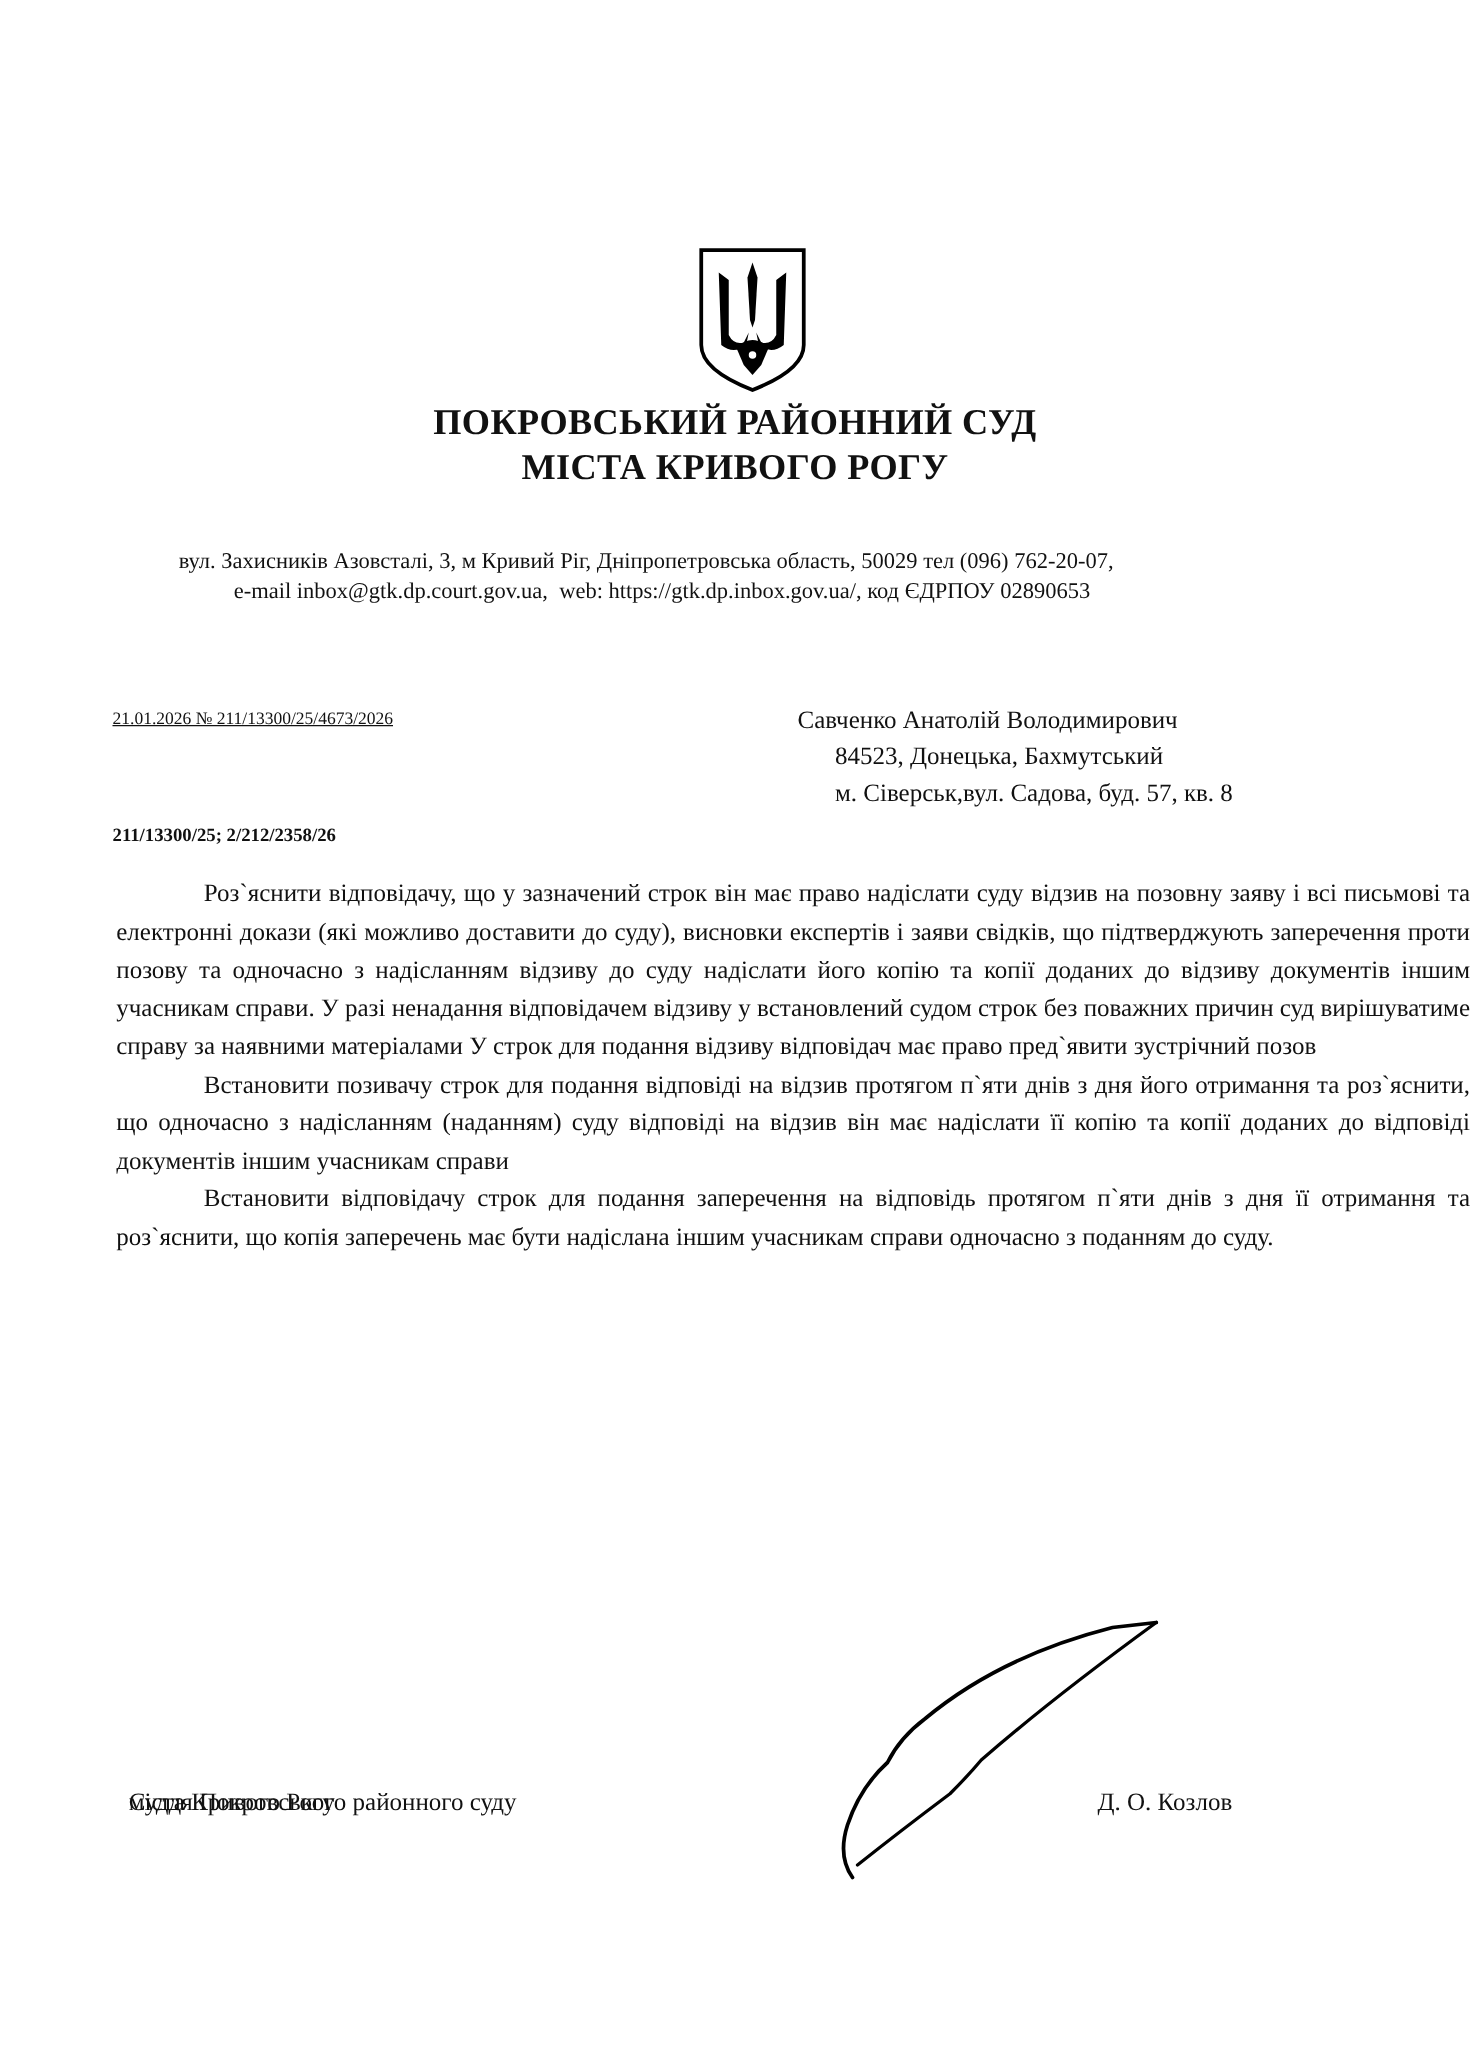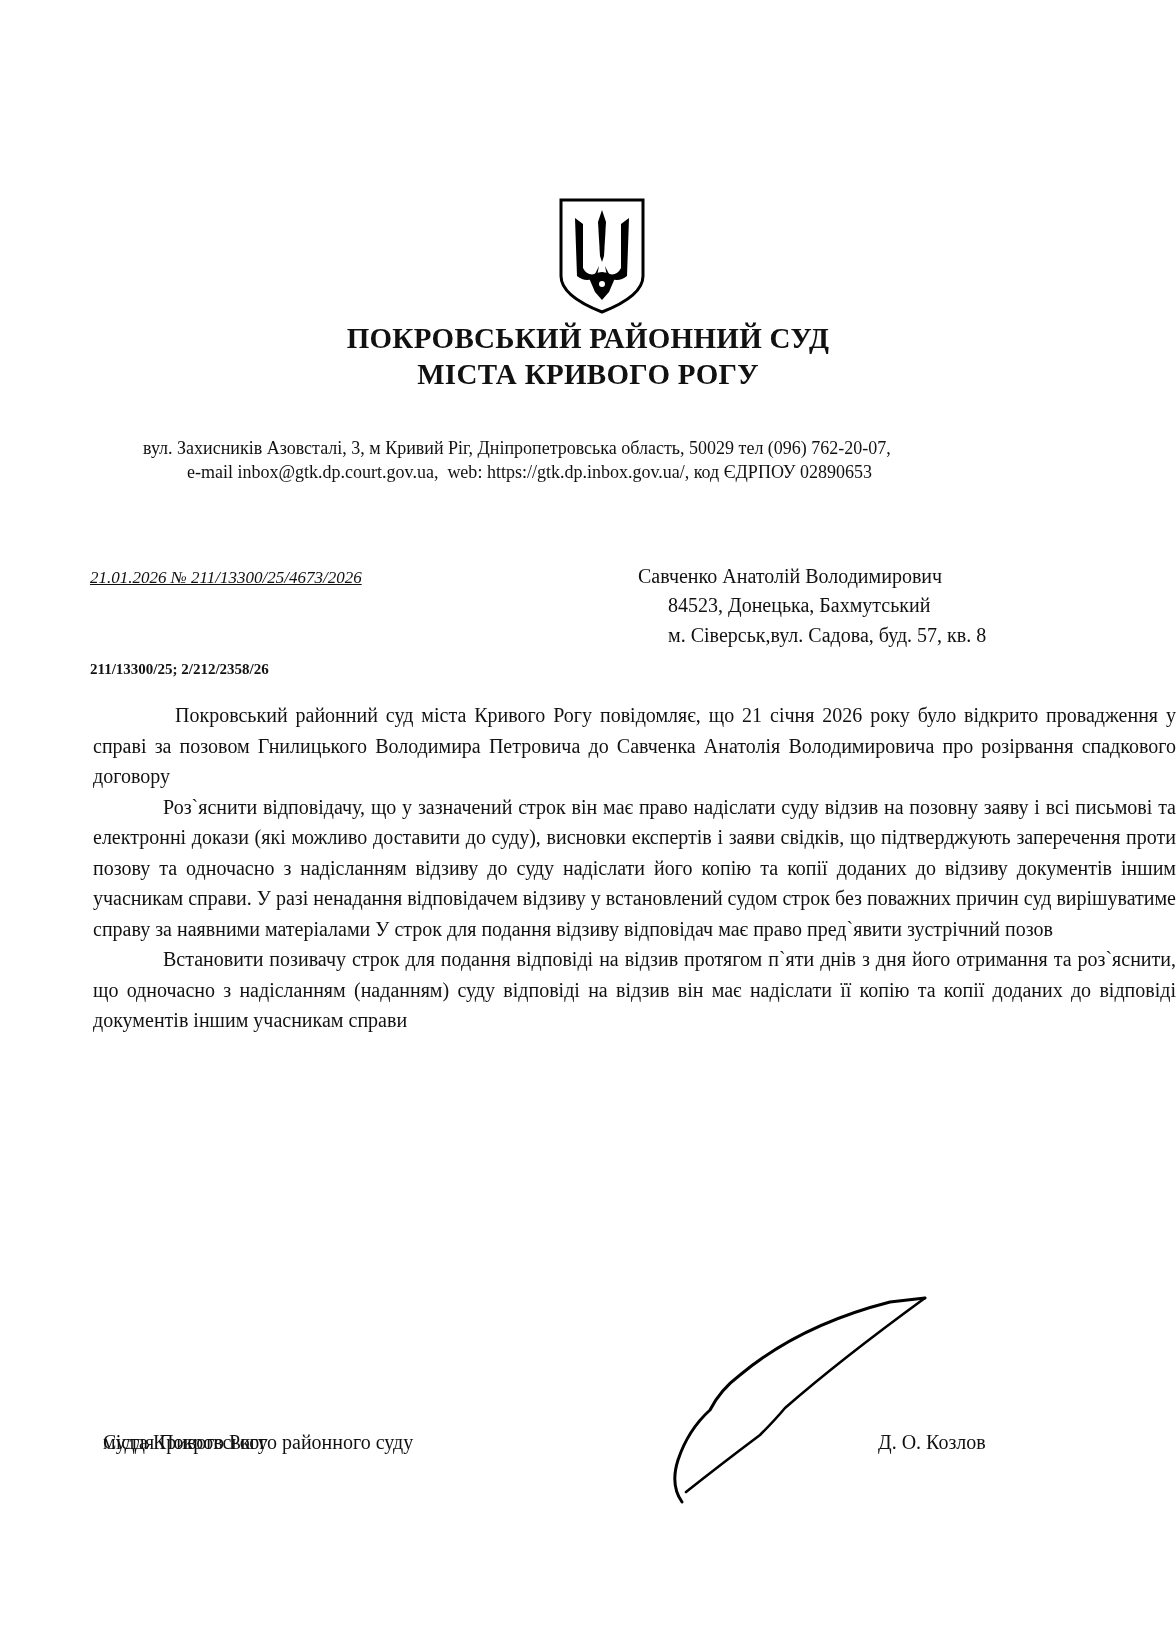--- a/index.html
+++ b/index.html
@@ -12,21 +12,21 @@
   .court-title {
     left: 0; width: 1176px; text-align: center;
     font-weight: bold; font-size: 29px; letter-spacing: 0.3px;
   }
   #title1 { top: 322px; }
   #title2 { top: 358px; }
   .addr { font-size: 18px; }
   #addr1 { left: 143px; top: 438px; }
   #addr2 { left: 187px; top: 462px; }
   .u { }
-  #outref { left: 90px; top: 568px; font-size: 17px; text-decoration: underline; font-style: italic; }
+  #outref { left: 90px; top: 568px; font-size: 14px; text-decoration: underline; }
   #extref { left: 90px; top: 661px; font-size: 15px; font-weight: bold; }
   .recip { font-size: 20px; }
   #recip1 { left: 638px; top: 565px; }
   #recip2 { left: 668px; top: 594px; }
   #recip3 { left: 668px; top: 624px; }
   #body {
     position: absolute; left: 93px; top: 700px; width: 1083px;
     font-size: 20px; line-height: 30.5px; overflow: hidden;
   }
   #body p { margin: 0; text-indent: 70px; white-space: normal; text-align: justify; }
@@ -63,23 +63,23 @@
 </div>
 
 <div id="outref" class="abs">21.01.2026 № 211/13300/25/4673/2026</div>
 <div id="extref" class="abs">211/13300/25; 2/212/2358/26</div>
 
 <div id="recip1" class="abs recip">Савченко Анатолій Володимирович</div>
 <div id="recip2" class="abs recip">84523,  Донецька,  Бахмутський</div>
 <div id="recip3" class="abs recip">м. Сіверськ,вул. Садова, буд. 57, кв. 8</div>
 
 <div id="body">
-  <p class="first">Покровський районний суд міста Кривого Рогу повідомляє, що 21 січня 2026 року було відкрито провадження у справі за позовом Гнилицького Володимира Петровича до Савченка Анатолія Володимировича про розірвання спадкового договору</p>
   <p>Роз`яснити відповідачу, що у зазначений строк він має право надіслати суду відзив на позовну заяву і всі письмові та електронні докази (які можливо доставити до суду), висновки експертів і заяви свідків, що підтверджують заперечення проти позову та одночасно з надісланням відзиву до суду надіслати його копію та копії доданих до відзиву документів іншим учасникам справи. У разі ненадання відповідачем відзиву у встановлений судом строк без поважних причин суд вирішуватиме справу за наявними матеріалами  У строк для подання відзиву відповідач має право пред`явити зустрічний позов</p>
   <p>Встановити позивачу строк для подання відповіді на відзив протягом п`яти днів з дня його отримання та роз`яснити, що одночасно з надісланням (наданням) суду відповіді на відзив він має надіслати її копію та копії доданих до відповіді документів іншим учасникам справи</p>
+  <p>Встановити відповідачу строк для подання заперечення на відповідь протягом п`яти днів з дня її отримання та роз`яснити, що копія заперечень має бути надіслана іншим учасникам справи одночасно з поданням до суду.</p>
 </div>
 
 <div id="judge1" class="abs sig-text">Суддя Покровського районного суду</div>
 <div id="judge2" class="abs sig-text">міста Кривого Рогу</div>
 <div id="judgename" class="abs sig-text">Д. О. Козлов</div>
 
 <svg id="signature" viewBox="0 0 320 240">
   <path d="M42 222 Q30 205 38 180 Q48 150 70 130 Q80 110 100 95 Q160 45 250 22 L285 18" fill="none" stroke="#000" stroke-width="3" stroke-linecap="round"></path>
   <path d="M46 212 Q80 185 120 155 Q135 140 145 128 Q200 80 285 18" fill="none" stroke="#000" stroke-width="2.6" stroke-linecap="round"></path>
 </svg>

